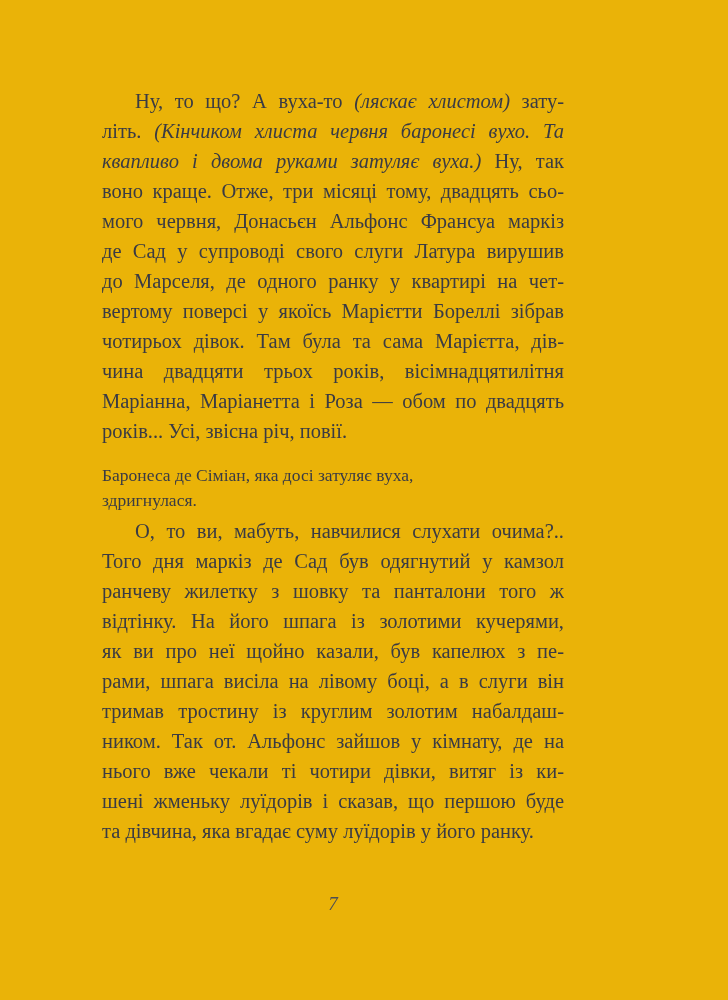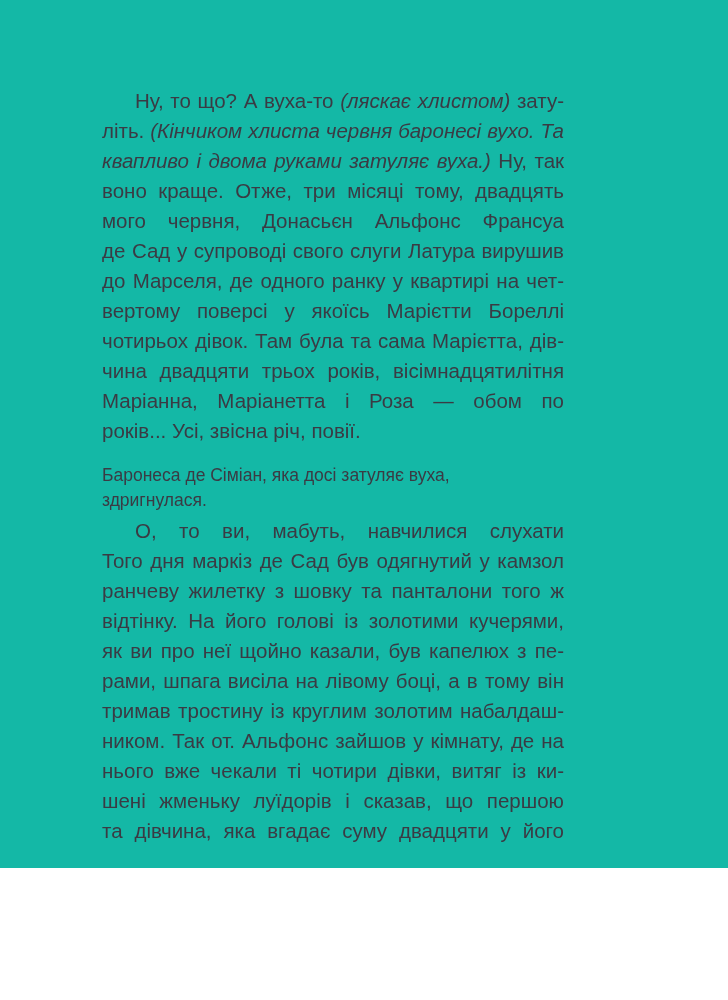--- a/index.html
+++ b/index.html
@@ -3,24 +3,24 @@
 <meta charset="utf-8">
 <style>
   html, body {
     margin: 0;
     padding: 0;
     background: #ffffff;
   }
   .page {
     position: relative;
     width: 728px;
-    height: 868px;
-    background: #14b8a6;
+    height: 1000px;
+    background: #eab308;
     overflow: hidden;
-    font-family: Liberation Sans, sans-serif;
+    font-family: Liberation Serif, serif;
     color: #3a3b44;
   }
   .text-block {
     position: absolute;
     left: 102px;
     top: 86px;
     width: 462px;
   }
   .para {
     margin: 0;
@@ -91,26 +91,26 @@
 
     <div class="stage">
       <div class="stage-line">Баронеса де Сіміан, яка досі затуляє вуха,</div>
       <div class="stage-line">здригнулася.</div>
     </div>
 
     <div class="para para2">
         <div class="line first"><span>О, то ви, мабуть, навчилися слухати очима?..</span></div>
         <div class="line"><span>Того дня маркіз де Сад був одягнутий у камзол</span></div>
         <div class="line"><span>ранчеву жилетку з шовку та панталони того ж</span></div>
-        <div class="line"><span>відтінку. На його голові із золотими кучерями,</span></div>
+        <div class="line"><span>відтінку. На його шпага із золотими кучерями,</span></div>
         <div class="line"><span>як ви про неї щойно казали, був капелюх з пе-</span></div>
-        <div class="line"><span>рами, шпага висіла на лівому боці, а в тому він</span></div>
+        <div class="line"><span>рами, шпага висіла на лівому боці, а в слуги він</span></div>
         <div class="line"><span>тримав тростину із круглим золотим набалдаш-</span></div>
         <div class="line"><span>ником. Так от. Альфонс зайшов у кімнату, де на</span></div>
         <div class="line"><span>нього вже чекали ті чотири дівки, витяг із ки-</span></div>
         <div class="line"><span>шені жменьку луїдорів і сказав, що першою буде</span></div>
-        <div class="line last"><span>та дівчина, яка вгадає суму двадцяти у його руці.</span></div>
+        <div class="line last"><span>та дівчина, яка вгадає суму луїдорів у його ранку.</span></div>
       </div>
 
   </div>
 
   <div class="page-number">7</div>
 </div>
 
 </body></html>

